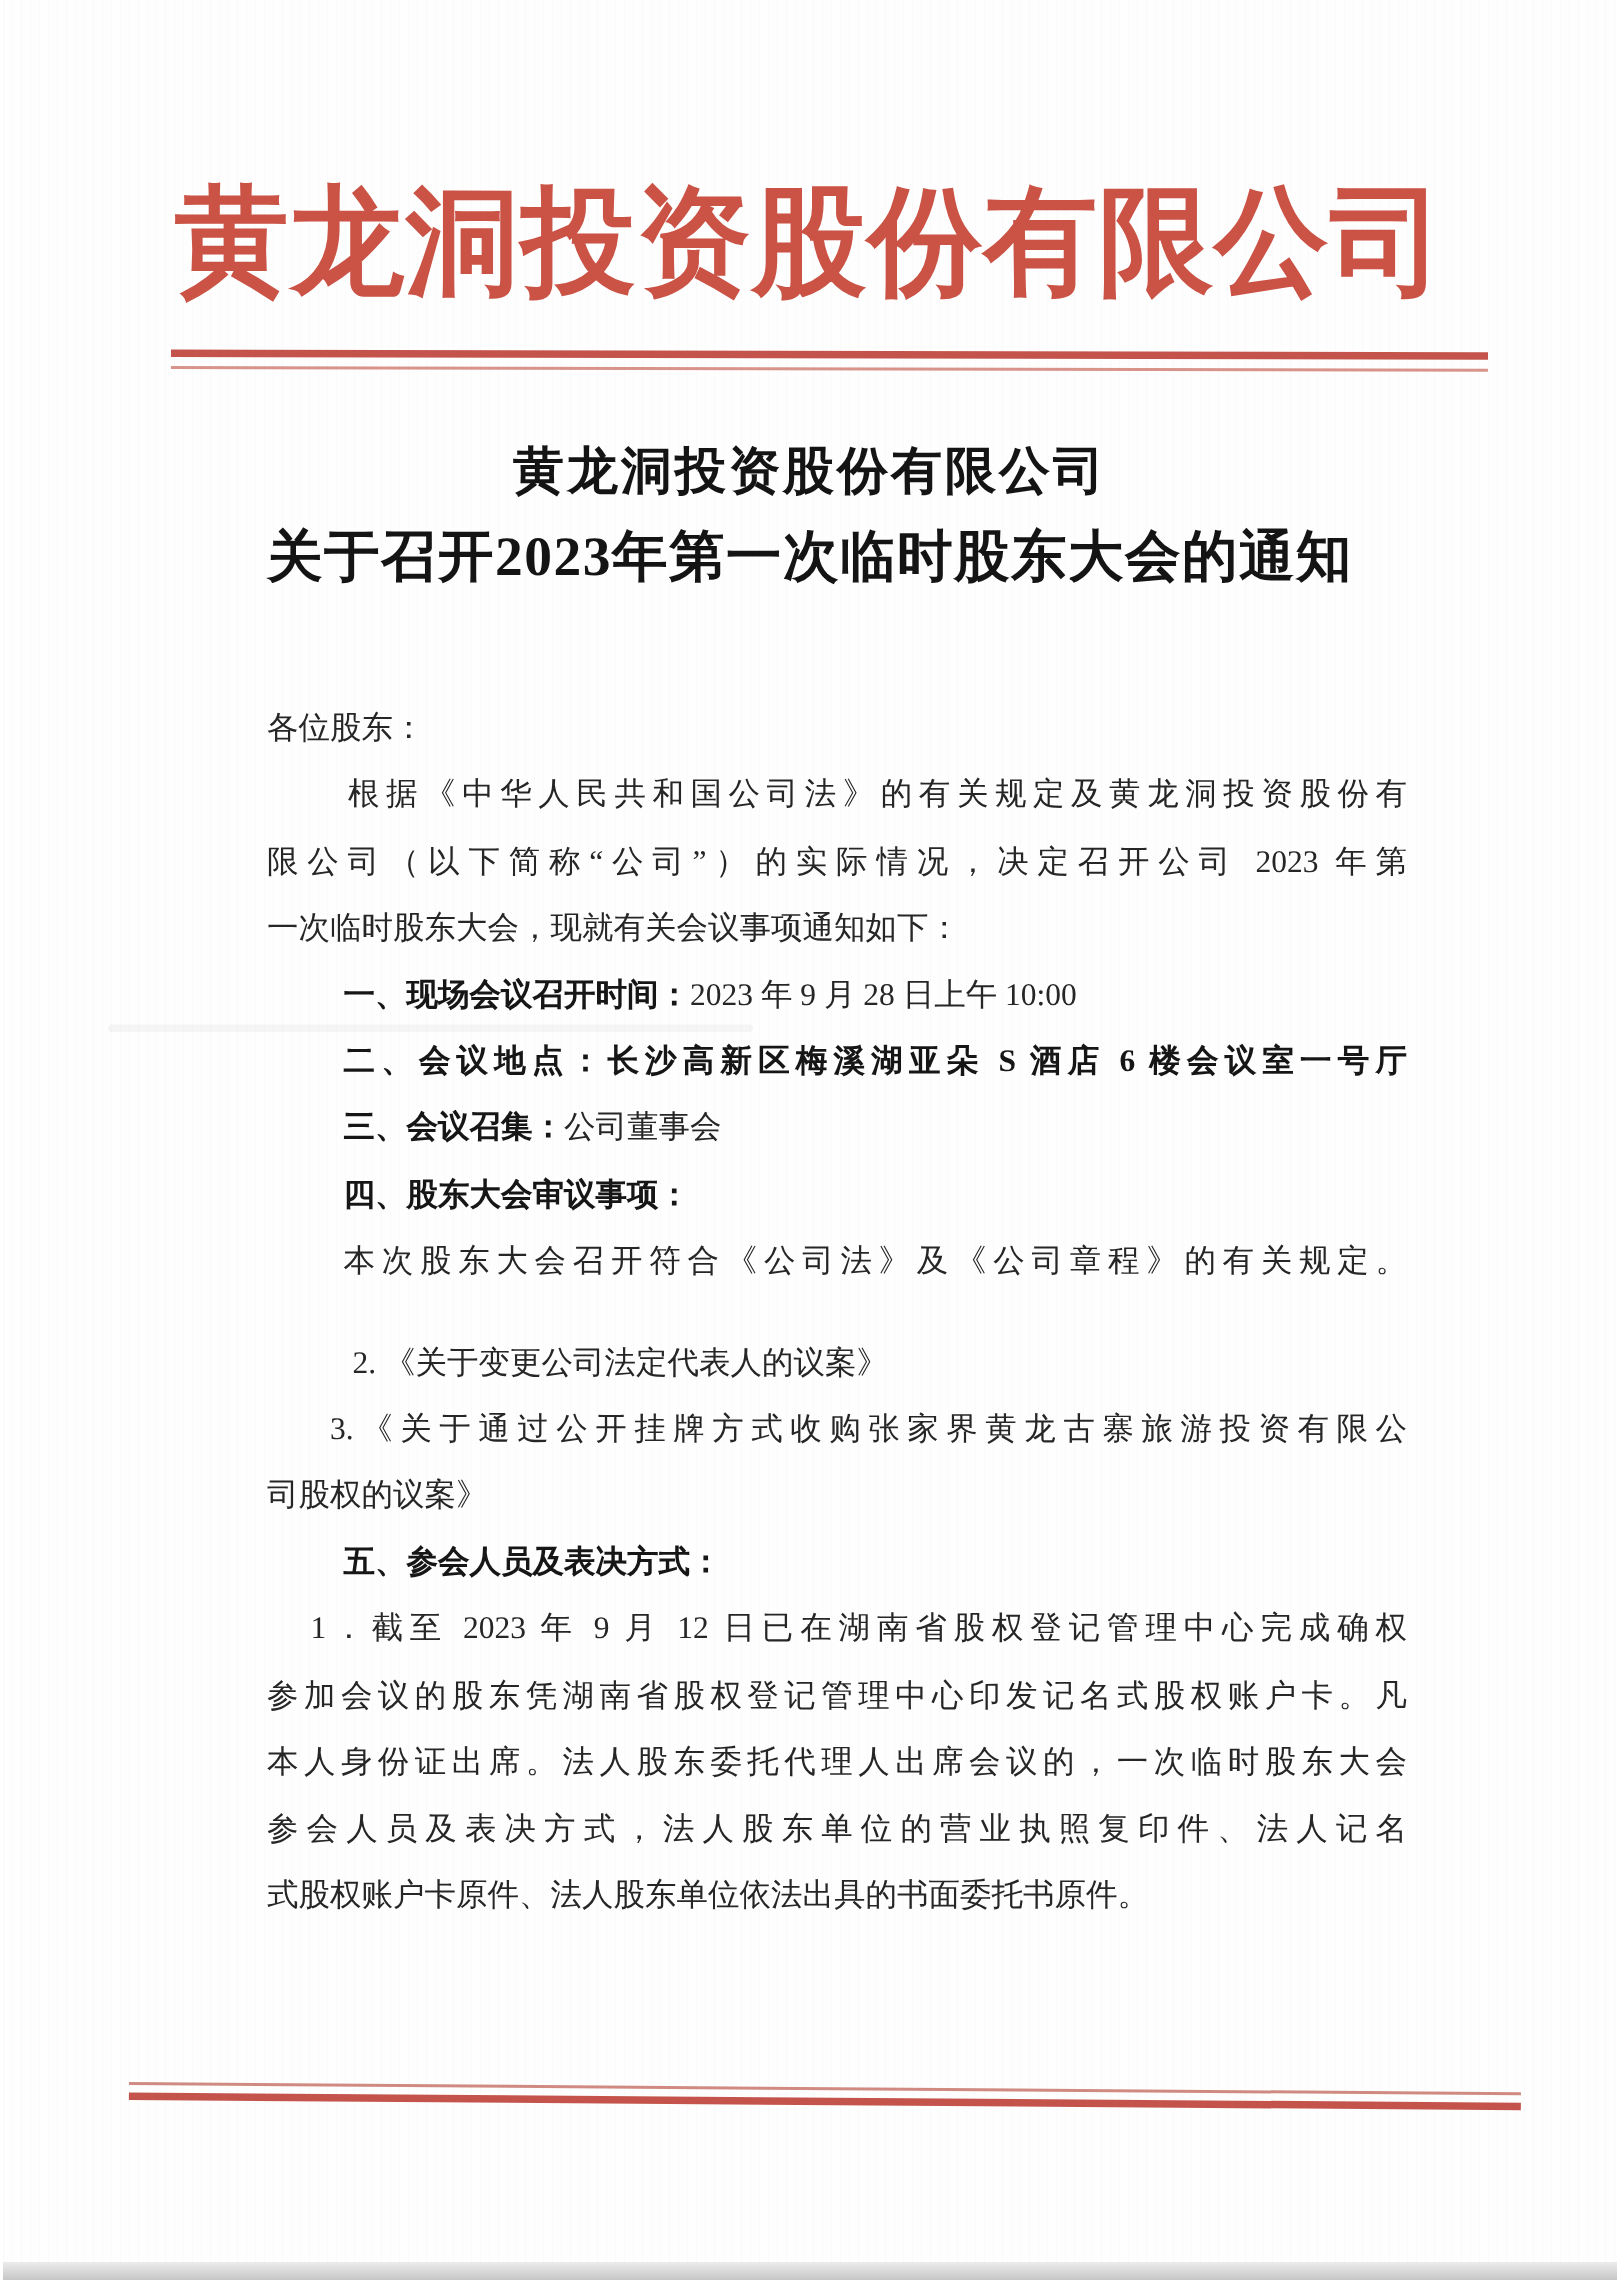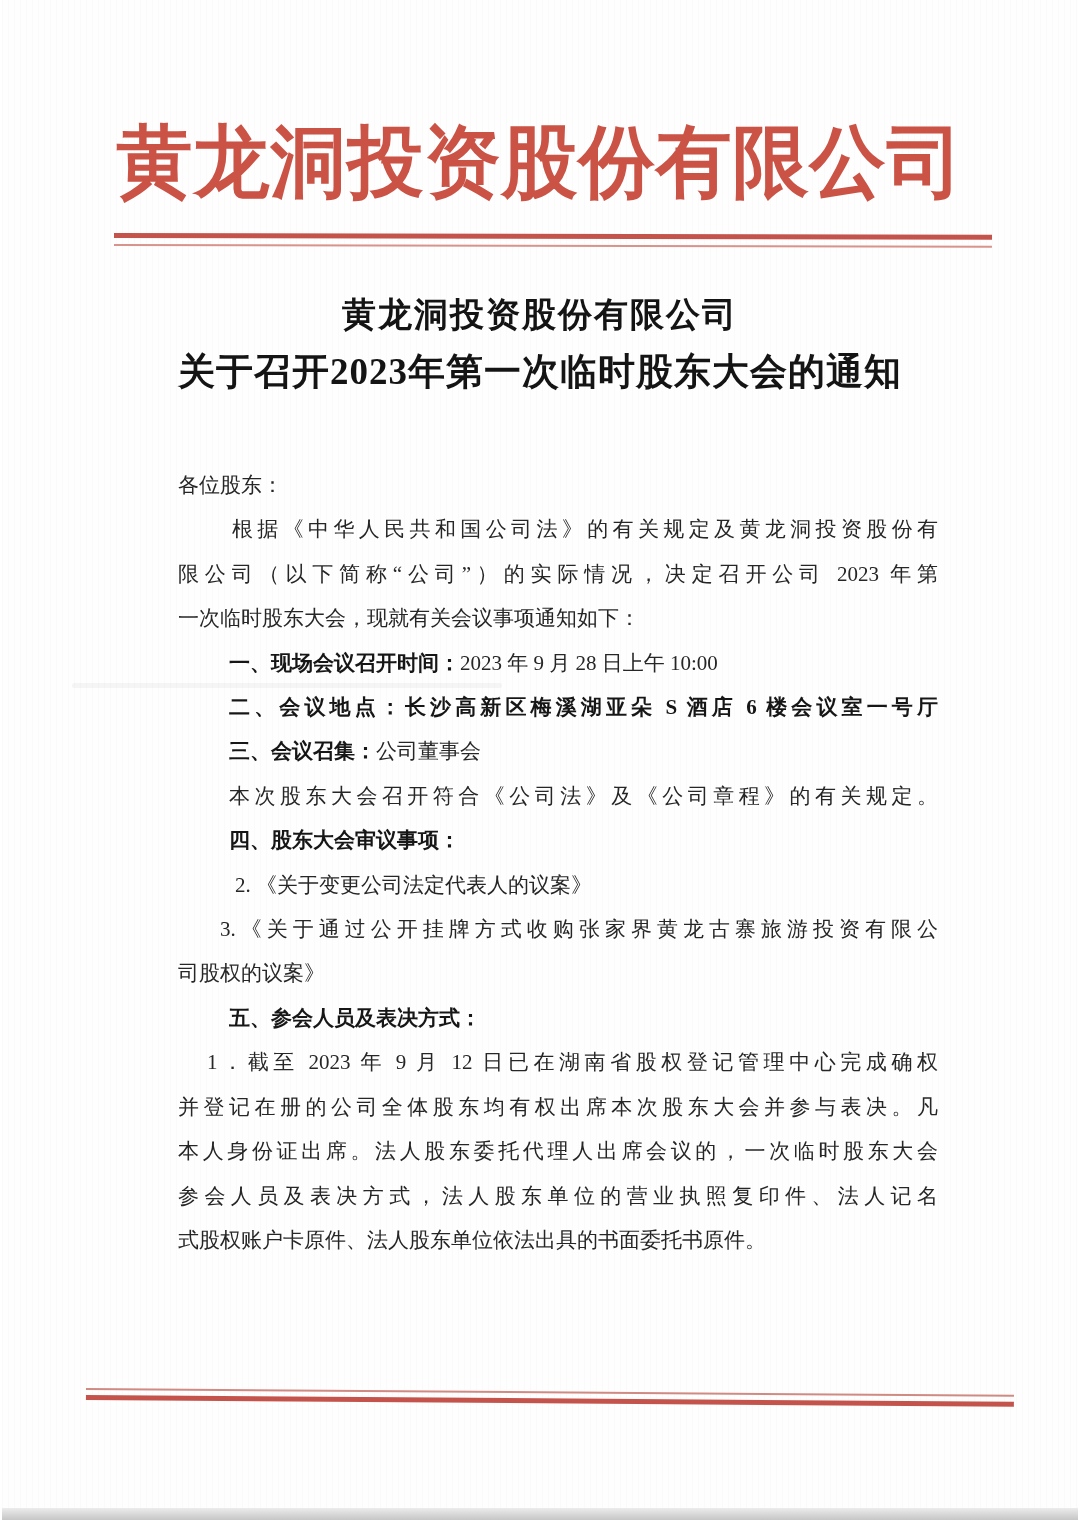--- a/index.html
+++ b/index.html
@@ -33,21 +33,21 @@
     position:absolute; left:176px; top:463px; width:760px;
     font-size:21px; line-height:44.4px; color:#262626;
   }
   .ln { margin:0; text-align:left; white-space:normal; }
   .ln.full { text-align:justify; text-align-last:justify; }
   .b { font-weight:bold; color:#161616; }
   .i29 { text-indent:29px; }
   .i42 { text-indent:42px; }
   .i51 { text-indent:51px; }
   .i54 { text-indent:54px; }
-  .i57 { text-indent:57px; }
+  .i57 { text-indent:57px;margin-top:23px; }
 
   .smudge {
     position:absolute; left:70px; top:683px; width:430px; height:5px;
     background:rgba(110,110,110,0.06); border-radius:3px;
   }
 
   .rule-bottom { position:absolute; left:84px; top:1388px; width:928px; transform:rotate(0.42deg); transform-origin:0 0; }
   .rule-bottom .thin  { height:2px; background:#d08a82; }
   .rule-bottom .thick { height:5px; background:#c4544b; margin-top:5px; }
 
@@ -80,28 +80,28 @@
     <p class="ln full i54">根据《中华人民共和国公司法》的有关规定及黄龙洞投资股份有</p>
     <p class="ln full">限公司（以下简称“公司”）的实际情况，决定召开公司 2023 年第</p>
     <p class="ln">一次临时股东大会，现就有关会议事项通知如下：</p>
 
     <p class="ln i51"><span class="b">一、现场会议召开时间：</span><span>2023 年 9 月 28 日上午 10:00</span></p>
 
     <p class="ln full i51"><span class="b">二、会议地点：</span><span class="b">长沙高新区梅溪湖亚朵 S 酒店 6 楼会议室一号厅</span></p>
 
     <p class="ln i51"><span class="b">三、会议召集：</span><span>公司董事会</span></p>
 
+    <p class="ln b i51">四、股东大会审议事项：</p>
     <p class="ln full i51">本次股东大会召开符合《公司法》及《公司章程》的有关规定。</p>
-    <p class="ln b i51">四、股东大会审议事项：</p>
     <p class="ln i57">2. 《关于变更公司法定代表人的议案》</p>
     <p class="ln full i42">3.《关于通过公开挂牌方式收购张家界黄龙古寨旅游投资有限公</p>
     <p class="ln">司股权的议案》</p>
     <p class="ln b i51">五、参会人员及表决方式：</p>
     <p class="ln full i29">1．截至 2023 年 9 月 12 日已在湖南省股权登记管理中心完成确权</p>
-    <p class="ln full">并登记在册的公司全体股东均有权出席本次股东大会并参与表决。凡</p>
+    <p class="ln full">参加会议的股东凭湖南省股权登记管理中心印发记名式股权账户卡。凡</p>
     <p class="ln full">本人身份证出席。法人股东委托代理人出席会议的，一次临时股东大会</p>
     <p class="ln full">参会人员及表决方式，法人股东单位的营业执照复印件、法人记名</p>
     <p class="ln">式股权账户卡原件、法人股东单位依法出具的书面委托书原件。</p>
   </div>
 
   <div class="rule-bottom">
     <div class="thin"></div>
     <div class="thick"></div>
   </div>
 

